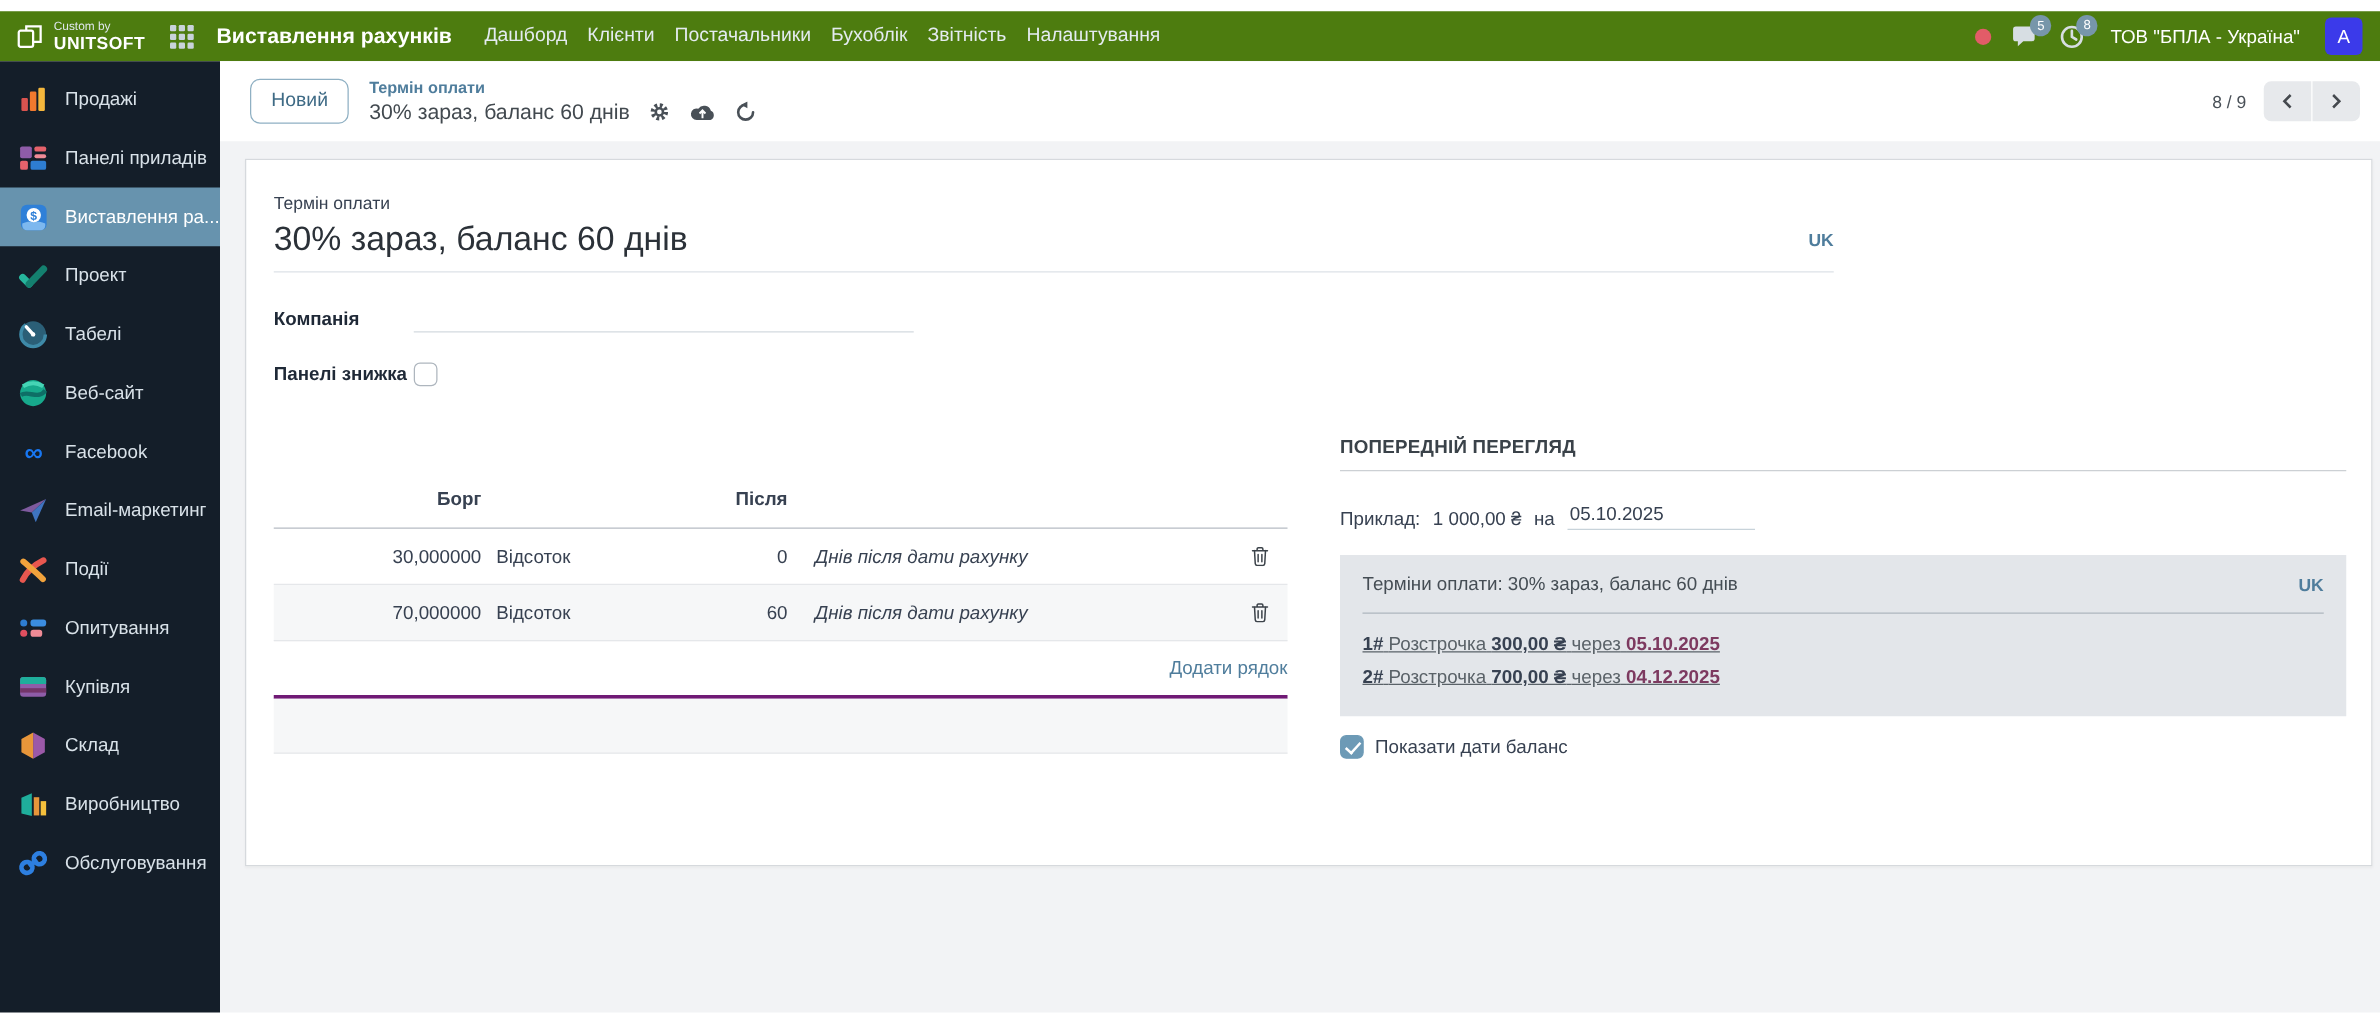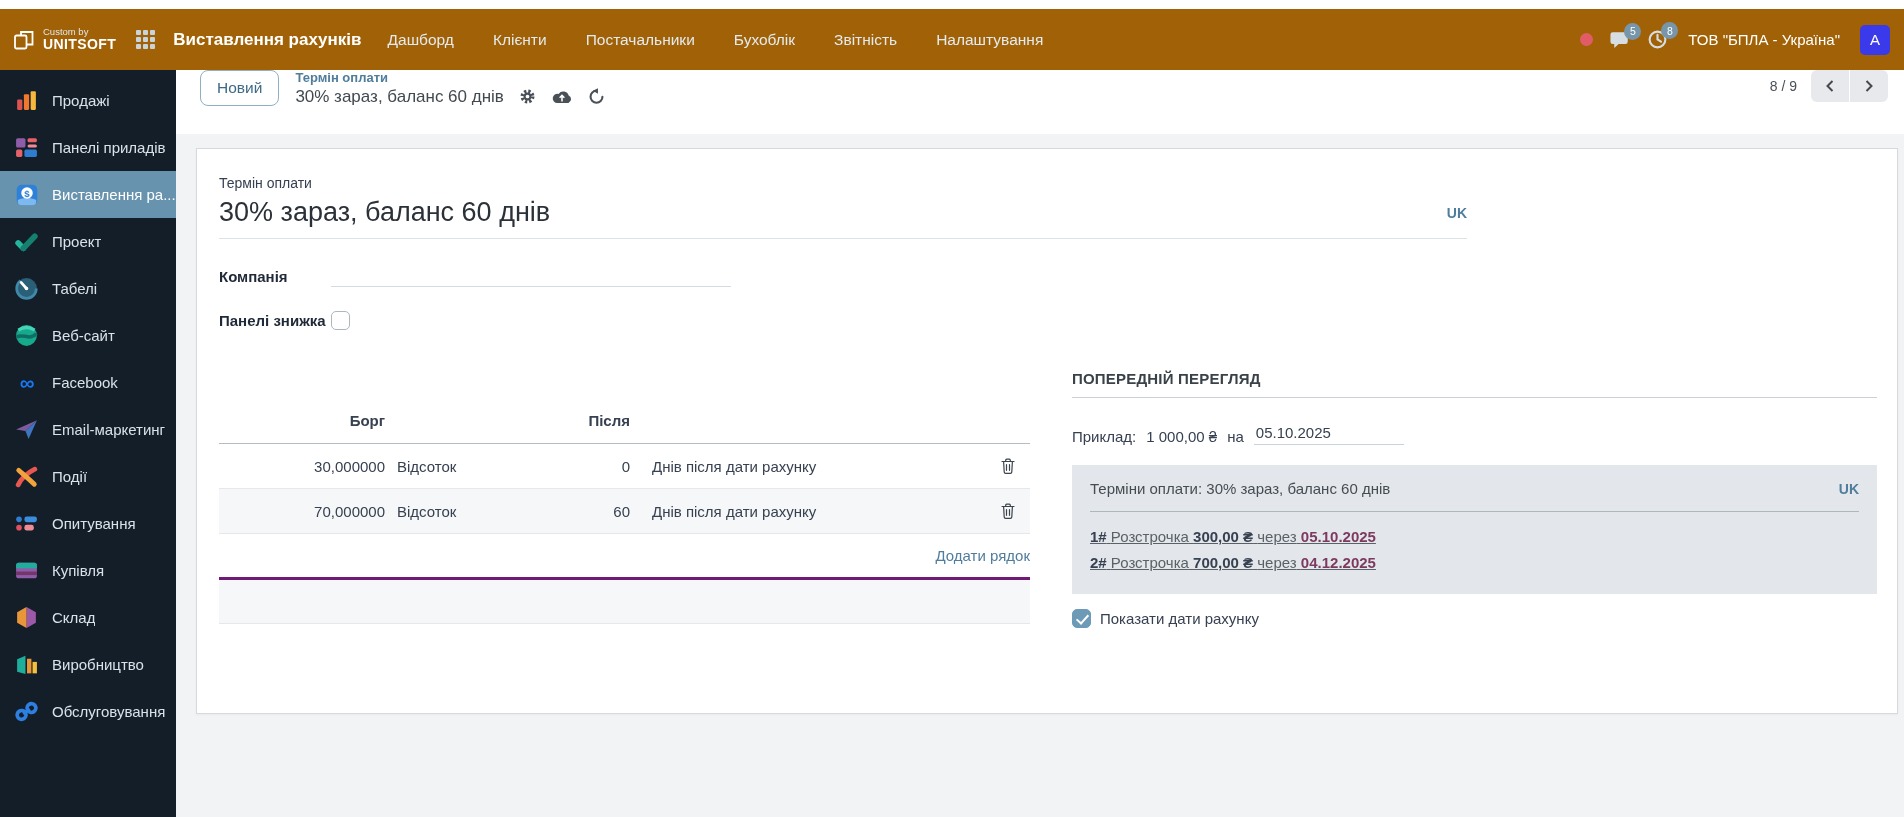--- a/index.html
+++ b/index.html
@@ -2,51 +2,51 @@
 <html><head>
 <meta charset="utf-8">
 <style>
   * { box-sizing: border-box; margin: 0; padding: 0; }
   html,body { width:1904px; height:817px; overflow:hidden; }
   body { font-family: "Liberation Sans", sans-serif; background:#fff; color:#374151; }
 
   .top-strip { height:9px; background:#fff; }
 
   
-  .navbar { height:61px; background:#a16207; display:flex; align-items:center; padding:0 14px 0 12px; color:#e8eef2; }
+  .navbar { height:40px; background:#4d7c0f; display:flex; align-items:center; padding:0 14px 0 12px; color:#e8eef2; }
   .brand { display:flex; align-items:center; gap:7px; }
   .brand svg { display:block; }
   .brand-text { display:flex; flex-direction:column; line-height:1.05; }
   .brand-top { font-size:9.5px; color:#dfe7ec; }
   .brand-bottom { font-size:14px; font-weight:bold; letter-spacing:.4px; color:#fff; }
   .apps-grid { margin-left:20px; display:grid; grid-template-columns:repeat(3,5px); grid-template-rows:repeat(3,5px); gap:2px; cursor:pointer; }
   .apps-grid span { background:#c9d3da; border-radius:1px; }
   .app-name { margin-left:18px; font-size:17px; font-weight:bold; color:#fff; white-space:nowrap; }
-  .nav-menu { display:flex; align-items:center; margin-left:26px; gap:39px; }
+  .nav-menu { display:flex; align-items:center; margin-left:26px; gap:16px; }
   .nav-menu .nav-item { font-size:15.5px; color:#e4ebf0; cursor:pointer; white-space:nowrap; }
   .nav-right { margin-left:auto; display:flex; align-items:center; gap:16px; }
   .alert-dot { width:13px; height:13px; border-radius:50%; background:#e25c68; }
   .icon-btn { position:relative; cursor:pointer; display:flex; align-items:center; }
   .badge { position:absolute; top:-7px; right:-10px; min-width:17px; height:17px; border-radius:50%; background:#7796aa; color:#fff; font-size:10.5px; display:flex; align-items:center; justify-content:center; }
   .company-name { font-size:15px; color:#fff; margin-left:4px; white-space:nowrap; }
   .avatar { width:30px; height:30px; border-radius:5px; background:#3b3aea; color:#fff; font-size:15px; display:flex; align-items:center; justify-content:center; cursor:pointer; margin-left:4px; }
 
   
   .page { display:flex; height:761px; }
   .sidebar { width:176px; background:#141e29; padding-top:7px; flex-shrink:0; }
   .side-item { height:47px; display:flex; align-items:center; gap:12px; padding-left:13px; cursor:pointer; }
   .side-item .s-icon { width:27px; height:27px; flex-shrink:0; display:flex; align-items:center; justify-content:center; }
   .side-item .s-label { font-size:15px; color:#d9e2e9; white-space:nowrap; overflow:hidden; }
   .side-item.selected { background:#6793ae; }
   .side-item.selected .s-label { color:#fff; }
 
   .main { flex:1; display:flex; flex-direction:column; background:#f2f3f5; min-width:0; }
 
   
-  .control-panel { background:#fff; height:64px; display:flex; align-items:flex-start; padding:0 10px 0 24px; }
+  .control-panel { background:#fff; height:64px; display:flex; align-items:center; padding:0 10px 0 24px; }
   .btn-new { border:1px solid #8fb0c3; color:#3e6a85; background:#fff; border-radius:8px; padding:8px 16px; font-size:15.5px; font-family:inherit; cursor:pointer; }
   .breadcrumbs { margin-left:16px; display:flex; flex-direction:column; line-height:1.25; }
   .bc-parent { font-size:13px; color:#4f7d9c; font-weight:bold; cursor:pointer; }
   .bc-line2 { display:flex; align-items:center; gap:15px; }
   .bc-current { font-size:17px; color:#42494f; }
   .bc-icon { cursor:pointer; display:flex; align-items:center; }
   .pager { margin-left:auto; display:flex; align-items:center; gap:14px; padding-right:6px; }
   .pager-text { font-size:14px; color:#495057; }
   .pager-btns { display:flex; gap:1px; }
   .pager-btn { width:38px; height:32px; background:#e7e9ec; border:none; display:flex; align-items:center; justify-content:center; cursor:pointer; }
@@ -75,21 +75,21 @@
   .col-right { flex:1; margin-left:42px; min-width:0; }
   .section-title { font-size:15px; font-weight:bold; color:#3a4249; letter-spacing:.2px; padding-bottom:10px; border-bottom:1px solid #ccd0d4; }
 
   
   .terms-table { margin-top:28px; font-size:15px; }
   .t-row { display:grid; grid-template-columns:170px 170px 75px 1fr 44px; align-items:center; height:45px; border-bottom:1px solid #e5e7ea; }
   .t-head { font-weight:bold; color:#374151; height:46px; border-bottom:1px solid #b6bcc3; }
   .c-val { text-align:right; padding-right:4px; }
   .c-unit { padding-left:8px; }
   .c-days { text-align:right; padding-right:4px; }
-  .c-after { padding-left:18px; }
+  .c-after { padding-left:18px;font-style:italic; }
   .c-trash { display:flex; justify-content:center; cursor:pointer; }
   .t-row.alt { background:#f6f7f8; }
   .add-line-row { height:46px; display:flex; align-items:center; border-bottom:3px solid #701a75; padding-left:4px;justify-content:flex-end; }
   .add-line { color:#4f7d9c; font-size:15px; cursor:pointer; }
   .empty-row { height:44px; background:#f6f7f8; border-bottom:1px solid #e5e7ea; }
 
   
   .example-row { display:flex; align-items:flex-end; margin-top:26px; font-size:15px; color:#374151; gap:10px; }
   .date-input { width:150px; border-bottom:1px solid #c8d3da; padding:0 2px 3px; color:#374151; }
   .preview-box { margin-top:20px; background:#e3e6ea; padding:15px 18px 17px; }
@@ -433,21 +433,21 @@
               <div class="inst-line">
                 <b>2#</b>
                 <span>Розстрочка</span>
                 <b>700,00 ₴</b>
                 <span>через</span>
                 <span class="inst-date">04.12.2025</span>
               </div>
             </div>
             <div class="show-dates">
               <span class="checkbox checked"></span>
-              <span>Показати дати рахунку</span>
+              <span>Показати дати баланс</span>
             </div>
           </div>
         </div>
 
       </div>
     </div>
   </main>
 </div>
 
 </body></html>

